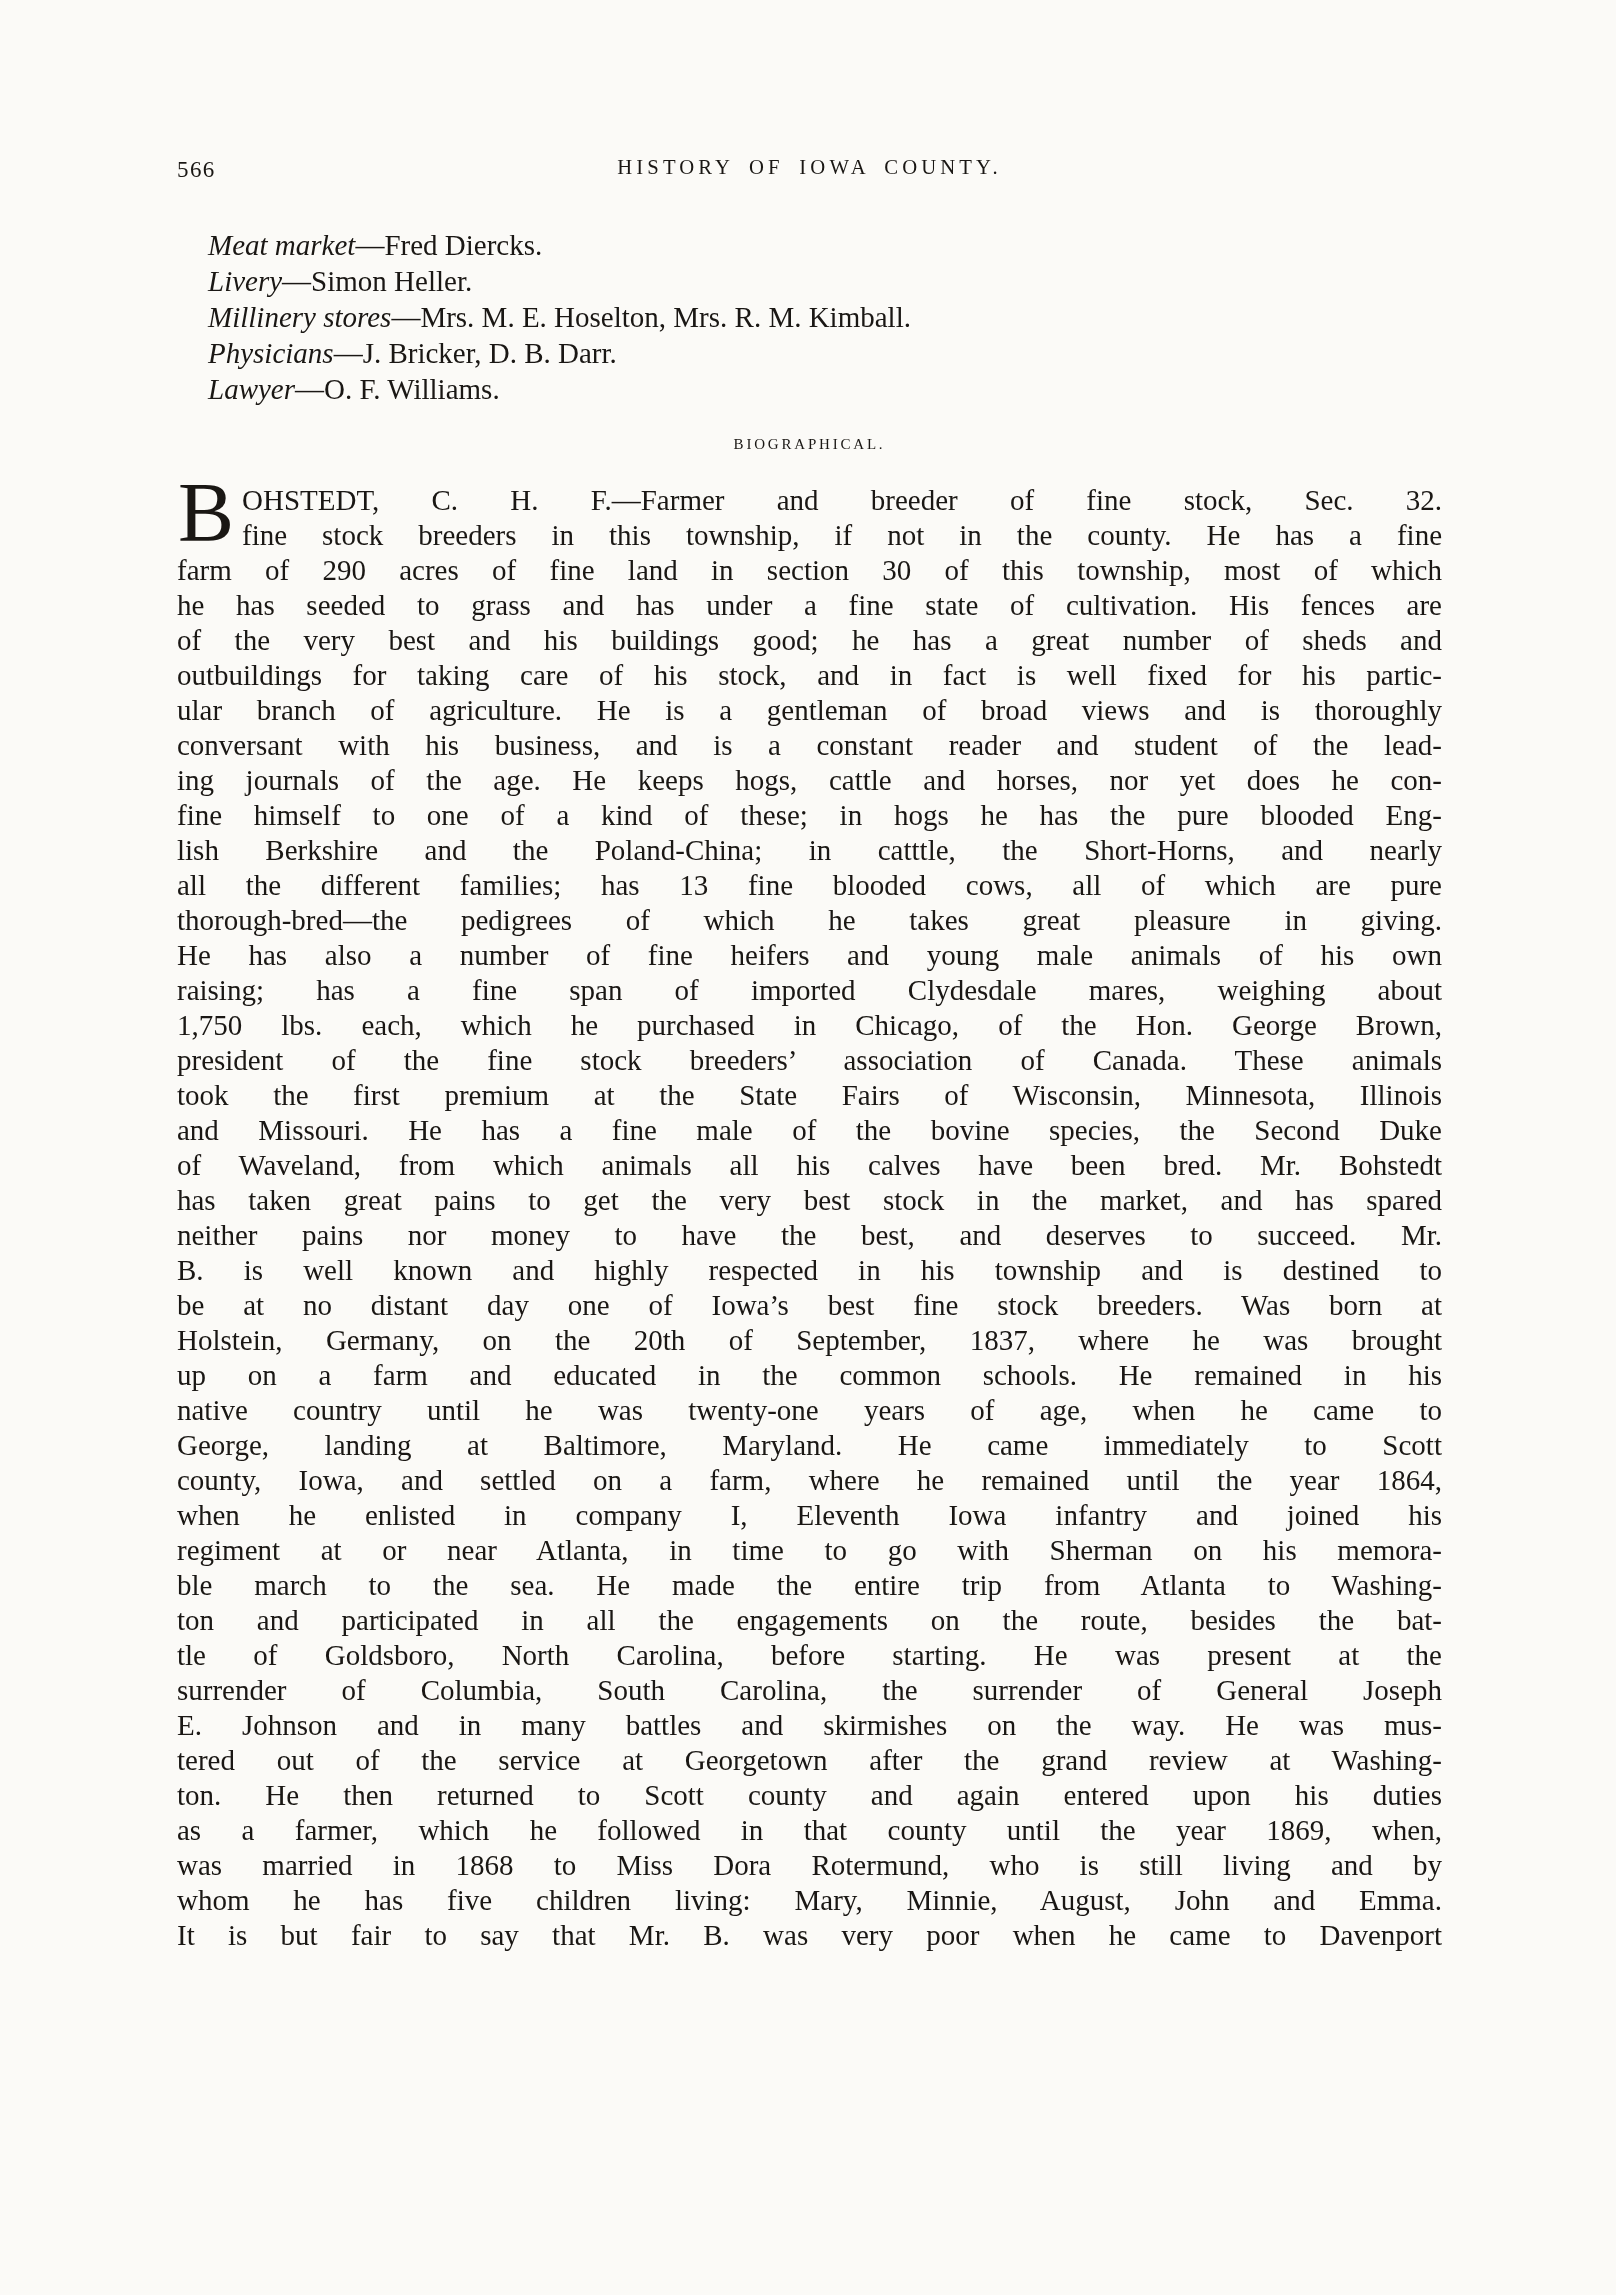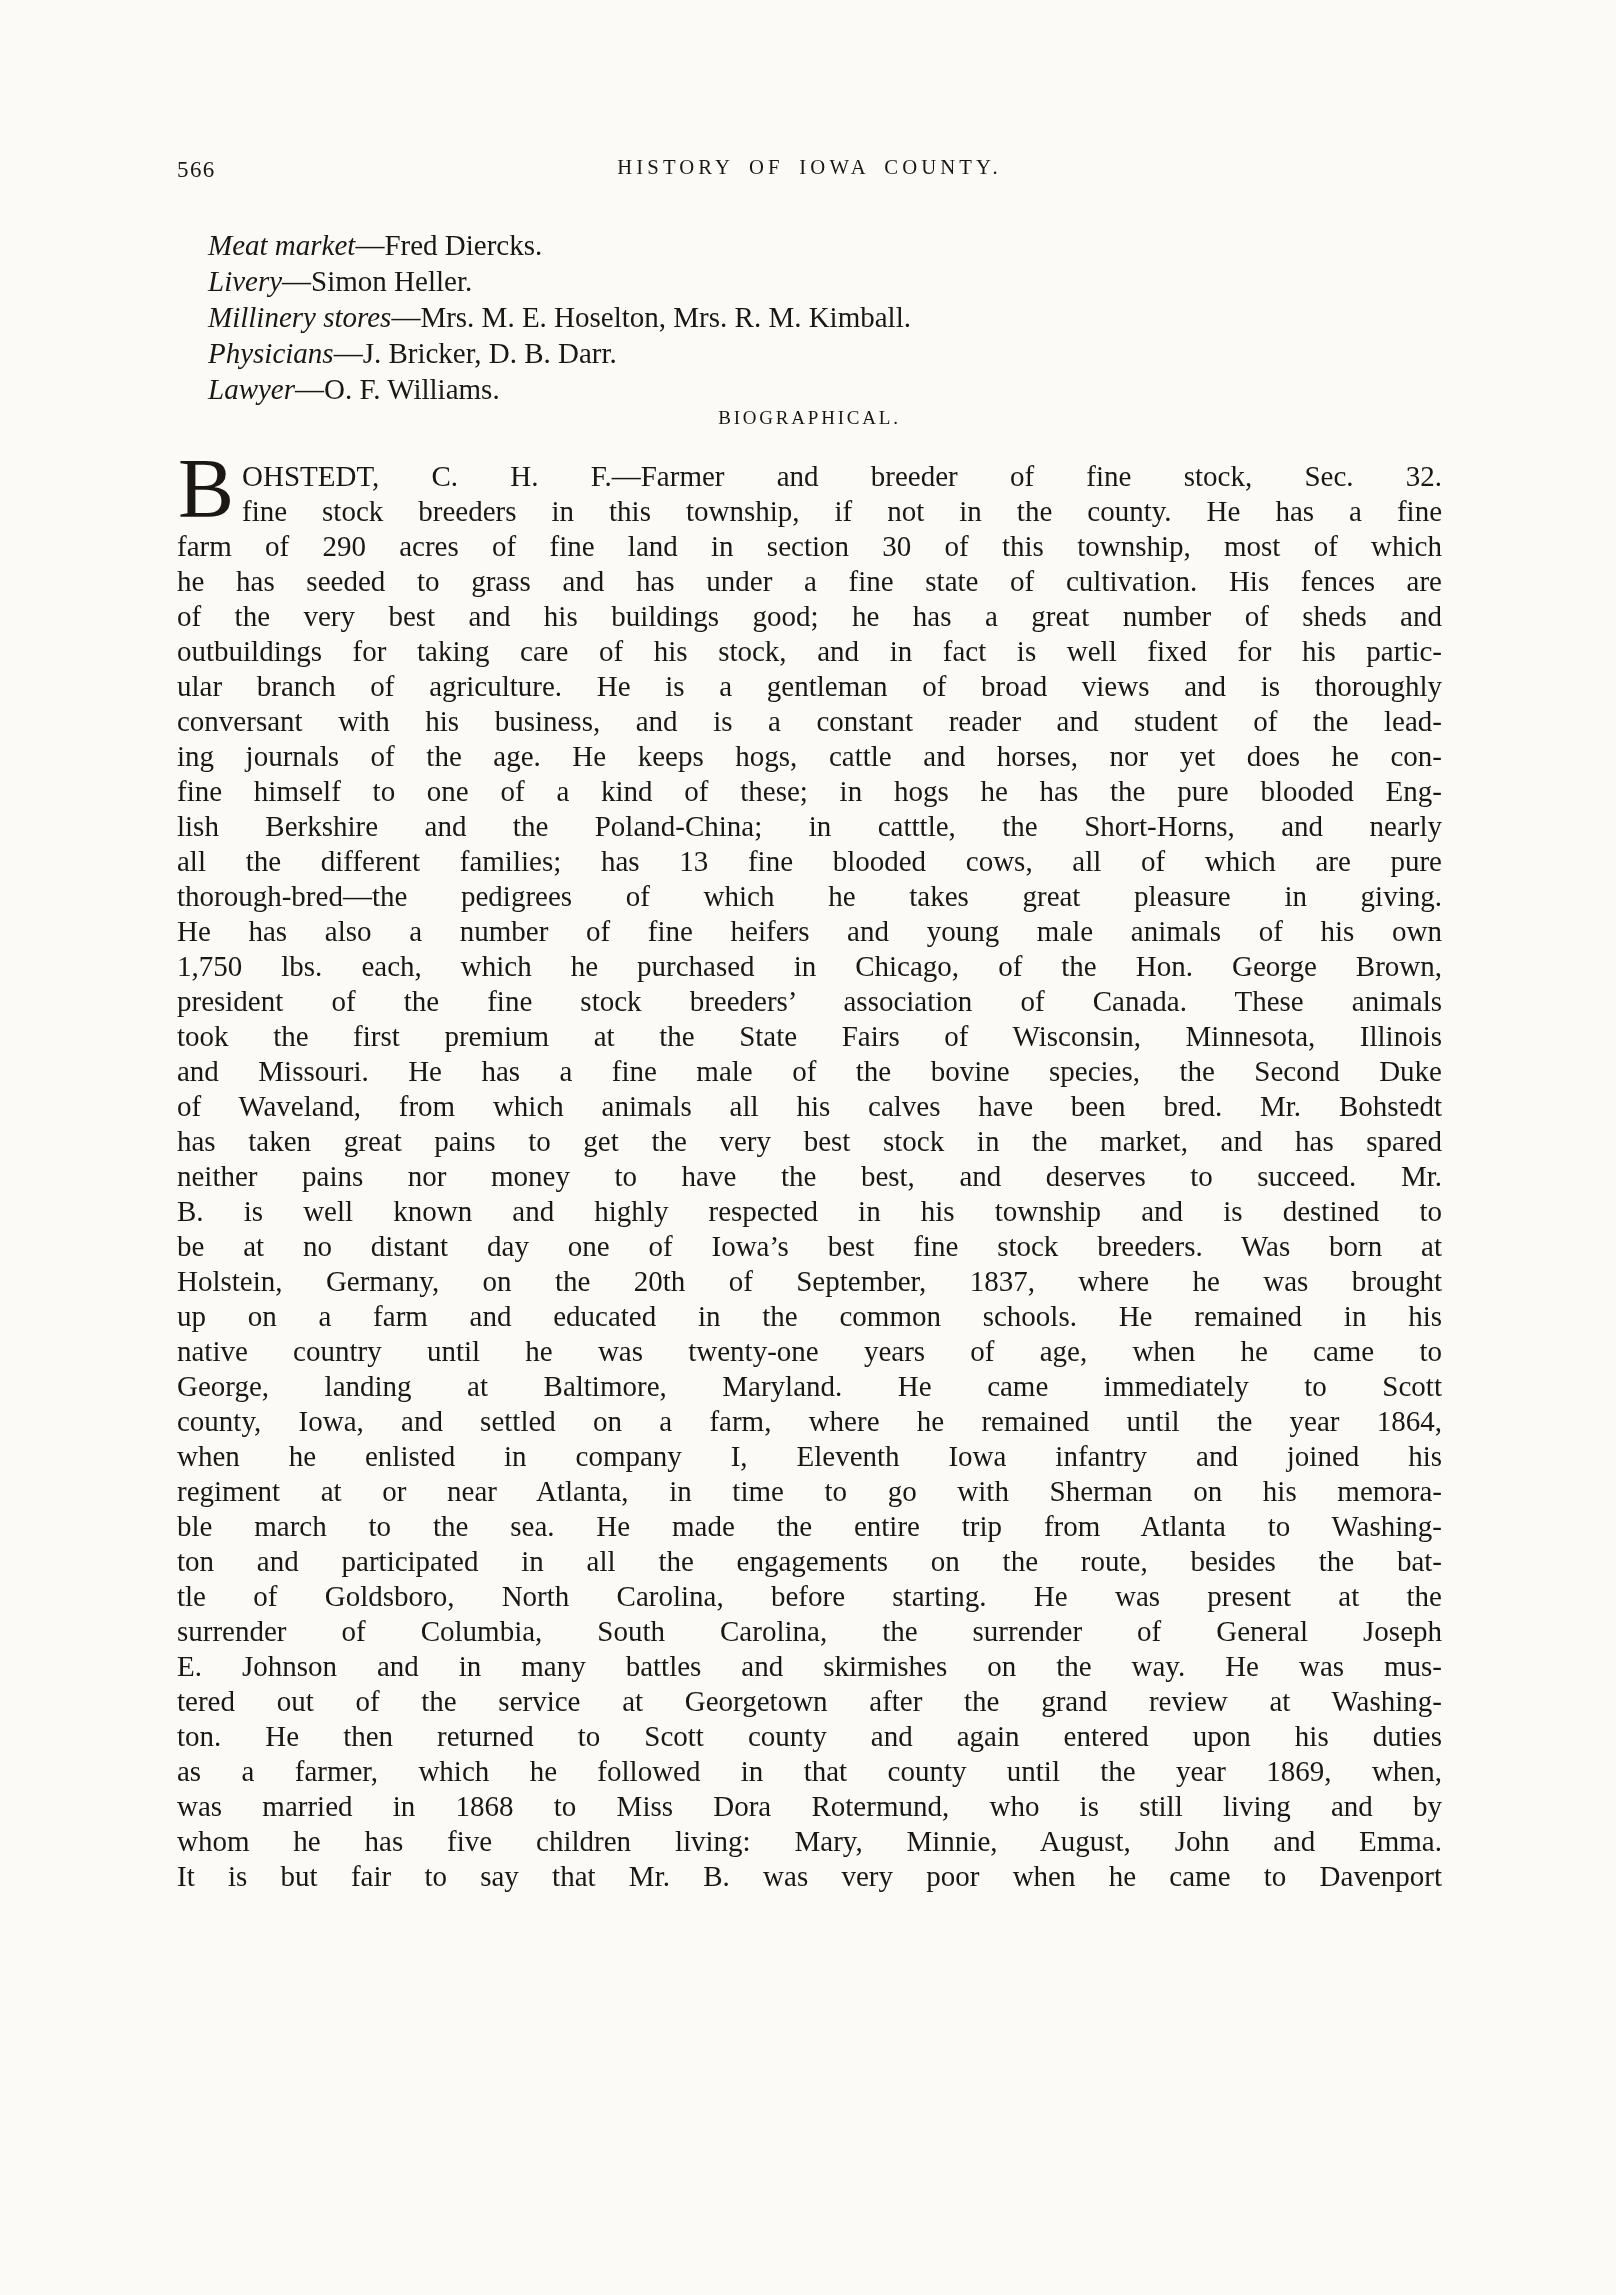--- a/index.html
+++ b/index.html
@@ -53,22 +53,23 @@
     line-height: 36px;
     white-space: nowrap;
   }
   .directory-line .term {
     font-style: italic;
     text-align: center;
   }
 
   
   .section-heading {
+    margin-top: 29px;
     text-align: center;
-    font-size: 19px;
+    font-size: 15px;
     font-weight: 400;
     letter-spacing: 2.8px;
   }
 
   
   .bio {
     position: relative;
     margin-top: 30px;
     font-size: 29px;
   }
@@ -122,20 +123,21 @@
         <p class="body-line">of the very best and his buildings good; he has a great number of sheds and</p>
         <p class="body-line">outbuildings for taking care of his stock, and in fact is well fixed for his partic-</p>
         <p class="body-line">ular branch of agriculture.  He is a gentleman of broad views and is thoroughly</p>
         <p class="body-line">conversant with his business, and is a constant reader and student of the lead-</p>
         <p class="body-line">ing journals of the age.  He keeps hogs, cattle and horses, nor yet does he con-</p>
         <p class="body-line">fine himself to one of a kind of these; in hogs he has the pure blooded Eng-</p>
         <p class="body-line">lish Berkshire and the Poland-China; in catttle, the Short-Horns, and nearly</p>
         <p class="body-line">all the different families; has 13 fine blooded cows, all of which are pure</p>
         <p class="body-line">thorough-bred—the pedigrees of which he takes great pleasure in giving.</p>
         <p class="body-line">He has also a number of fine heifers and young male animals of his own</p>
+        <p class="body-line">raising; has a fine span of imported Clydesdale mares, weighing about</p>
         <p class="body-line">1,750 lbs. each, which he purchased in Chicago, of the Hon. George Brown,</p>
         <p class="body-line">president of the fine stock breeders’ association of Canada.  These animals</p>
         <p class="body-line">took the first premium at the State Fairs of Wisconsin, Minnesota, Illinois</p>
         <p class="body-line">and Missouri.  He has a fine male of the bovine species, the Second Duke</p>
         <p class="body-line">of Waveland, from which animals all his calves have been bred.  Mr. Bohstedt</p>
         <p class="body-line">has taken great pains to get the very best stock in the market, and has spared</p>
         <p class="body-line">neither pains nor money to have the best, and deserves to succeed.  Mr.</p>
         <p class="body-line">B. is well known and highly respected in his township and is destined to</p>
         <p class="body-line">be at no distant day one of Iowa’s best fine stock breeders.  Was born at</p>
         <p class="body-line">Holstein, Germany, on the 20th of September, 1837, where he was brought</p>

